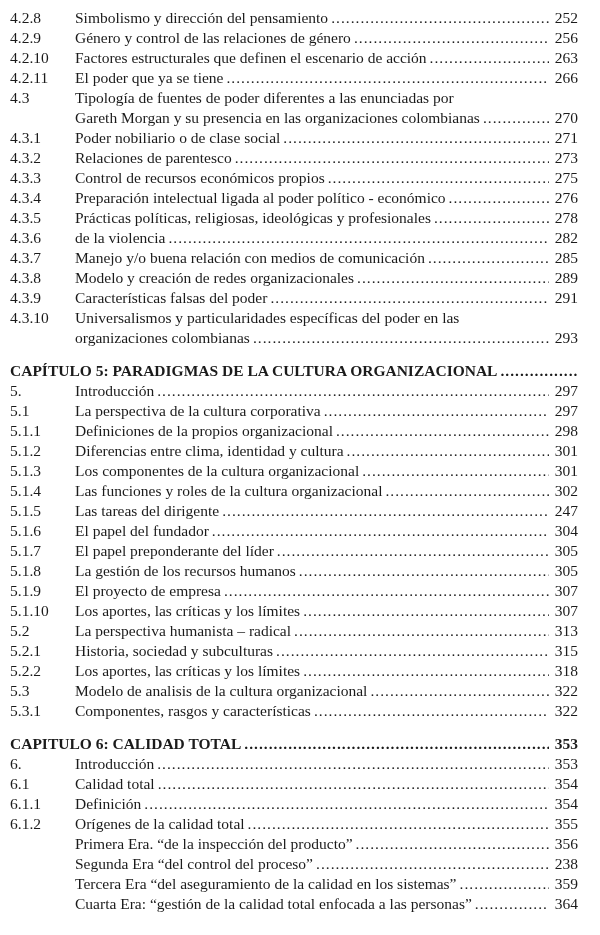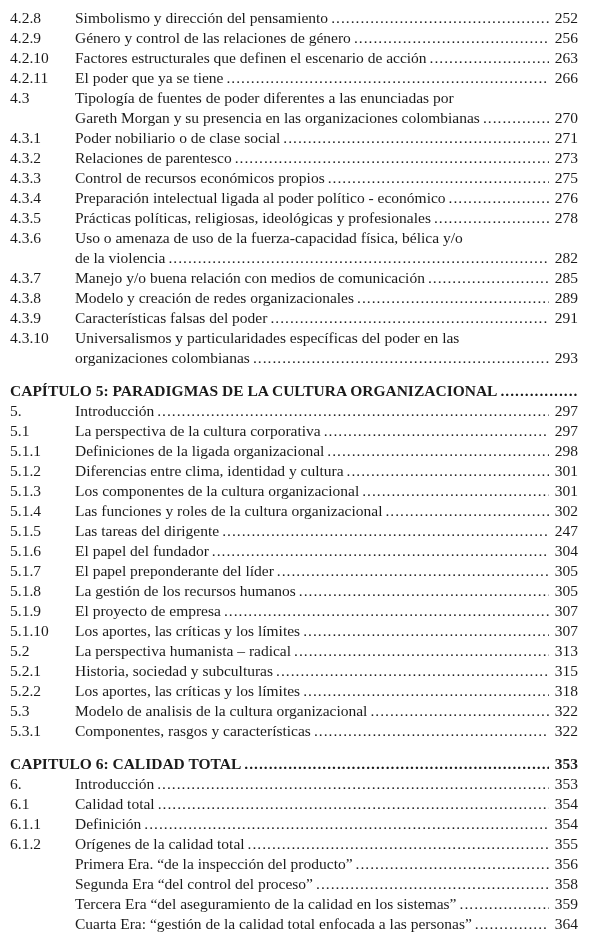--- a/index.html
+++ b/index.html
@@ -106,21 +106,20 @@
         </div>
         <div class="row">
           <span class="num">4.3.5</span>
           <div class="body">
             <div class="line"><span class="t">Prácticas políticas, religiosas, ideológicas y profesionales</span><span class="leader">..........................................................................................................................................................................</span><span class="pg">278</span></div>
           </div>
         </div>
         <div class="row">
           <span class="num">4.3.6</span>
           <div class="body">
-            <div class="line"><span class="t">Uso o amenaza de uso de la fuerza-capacidad física, bélica y/o</span></div>
             <div class="line"><span class="t">de la violencia</span><span class="leader">..........................................................................................................................................................................</span><span class="pg">282</span></div>
           </div>
         </div>
         <div class="row">
           <span class="num">4.3.7</span>
           <div class="body">
             <div class="line"><span class="t">Manejo y/o buena relación con medios de comunicación</span><span class="leader">..........................................................................................................................................................................</span><span class="pg">285</span></div>
           </div>
         </div>
         <div class="row">
@@ -153,21 +152,21 @@
         </div>
         <div class="row">
           <span class="num">5.1</span>
           <div class="body">
             <div class="line"><span class="t">La perspectiva de la cultura corporativa</span><span class="leader">..........................................................................................................................................................................</span><span class="pg">297</span></div>
           </div>
         </div>
         <div class="row">
           <span class="num">5.1.1</span>
           <div class="body">
-            <div class="line"><span class="t">Definiciones de la ligada organizacional</span><span class="leader">..........................................................................................................................................................................</span><span class="pg">298</span></div>
+            <div class="line"><span class="t">Definiciones de la propios organizacional</span><span class="leader">..........................................................................................................................................................................</span><span class="pg">298</span></div>
           </div>
         </div>
         <div class="row">
           <span class="num">5.1.2</span>
           <div class="body">
             <div class="line"><span class="t">Diferencias entre clima, identidad y cultura</span><span class="leader">..........................................................................................................................................................................</span><span class="pg">301</span></div>
           </div>
         </div>
         <div class="row">
           <span class="num">5.1.3</span>
@@ -276,21 +275,21 @@
         </div>
         <div class="row">
           <span class="num"></span>
           <div class="body">
             <div class="line"><span class="t">Primera Era. “de la inspección del producto”</span><span class="leader">..........................................................................................................................................................................</span><span class="pg">356</span></div>
           </div>
         </div>
         <div class="row">
           <span class="num"></span>
           <div class="body">
-            <div class="line"><span class="t">Segunda Era “del control del proceso”</span><span class="leader">..........................................................................................................................................................................</span><span class="pg">358</span></div>
+            <div class="line"><span class="t">Segunda Era “del control del proceso”</span><span class="leader">..........................................................................................................................................................................</span><span class="pg">238</span></div>
           </div>
         </div>
         <div class="row">
           <span class="num"></span>
           <div class="body">
             <div class="line"><span class="t">Tercera Era “del aseguramiento de la calidad en los sistemas”</span><span class="leader">..........................................................................................................................................................................</span><span class="pg">359</span></div>
           </div>
         </div>
         <div class="row">
           <span class="num"></span>

